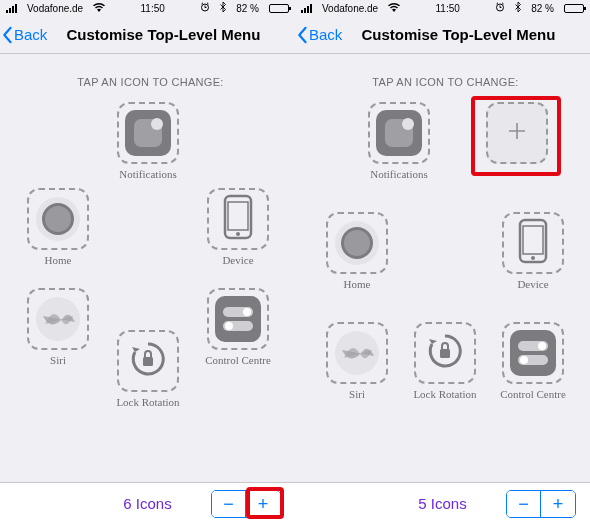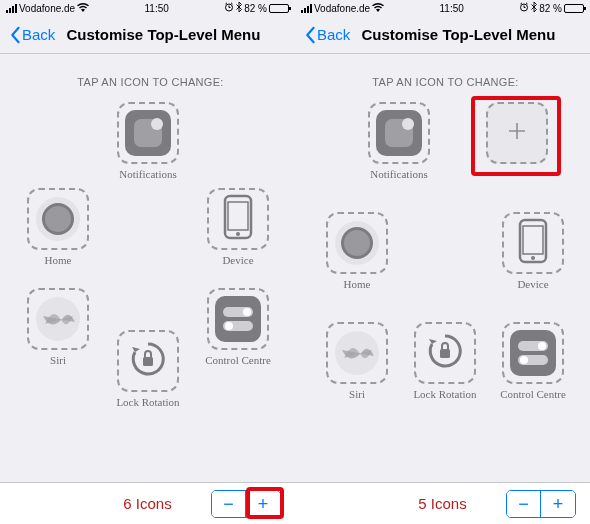--- a/index.html
+++ b/index.html
@@ -22,21 +22,21 @@
   .status-bar {
     height: 16px;
     padding: 0 6px;
     display: flex;
     align-items: center;
     justify-content: space-between;
     font-size: 10px;
     background: #efeff4;
     color: #000;
   }
-  .status-left, .status-right { display: flex; align-items: center; gap: 2px; }
+  .status-left, .status-right { display: flex; align-items: center; gap: 10px; }
   .signal { display: inline-flex; align-items: flex-end; gap: 1px; }
   .signal span { width: 2px; background: #000; display: inline-block; }
   .signal span:nth-child(1) { height: 3px; }
   .signal span:nth-child(2) { height: 5px; }
   .signal span:nth-child(3) { height: 7px; }
   .signal span:nth-child(4) { height: 9px; }
   .wifi { font-size: 10px; }
   .battery {
     width: 20px; height: 9px; border: 1px solid #000; border-radius: 2px;
     position: relative; display: inline-block;
@@ -49,21 +49,21 @@
     height: 38px;
     display: flex;
     align-items: center;
     justify-content: center;
     position: relative;
     background: #efeff4;
     border-bottom: 1px solid #c7c7cb;
   }
   .nav-back {
     position: absolute;
-    left: 8px;
+    left: 0;
     display: flex;
     align-items: center;
     color: #007aff;
     font-size: 15px;
   }
   .nav-back svg { width: 14px; height: 18px; }
   .nav-title { font-size: 15px; font-weight: 600; padding-left: 32px; }
   .content {
     flex: 1;
     padding: 20px 10px 0 10px;
@@ -118,21 +118,21 @@
     background: #fff;
     border-top: 1px solid #c7c7cb;
     display: flex;
     align-items: center;
     justify-content: flex-end;
     padding: 0 14px;
     gap: 14px;
     position: relative;
   }
   .icon-count {
-    color: #b91c1c;
+    color: #6d28d9;
     font-size: 15px;
     position: absolute;
     left: 50%;
     transform: translateX(-50%);
   }
   .stepper {
     display: flex;
     border: 1px solid #007aff;
     border-radius: 5px;
     overflow: hidden;

